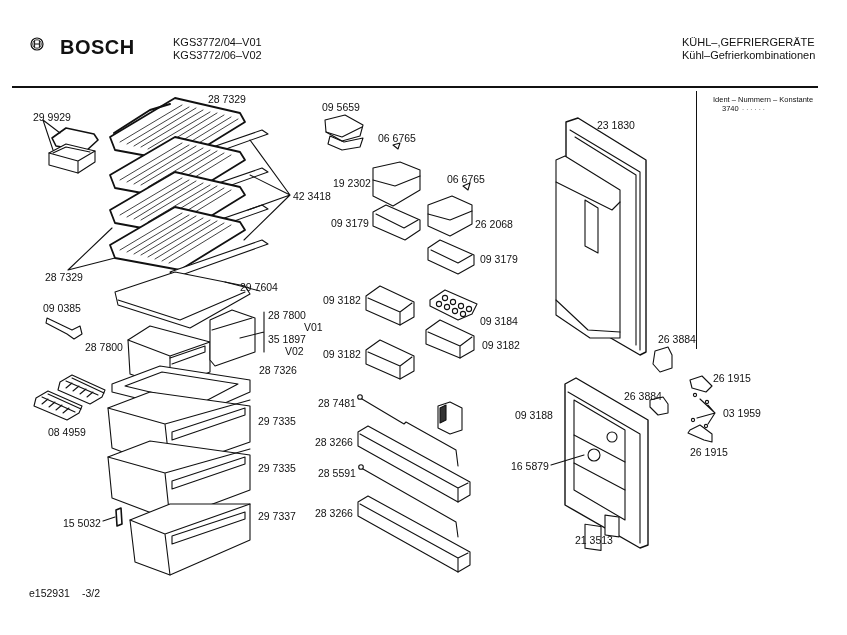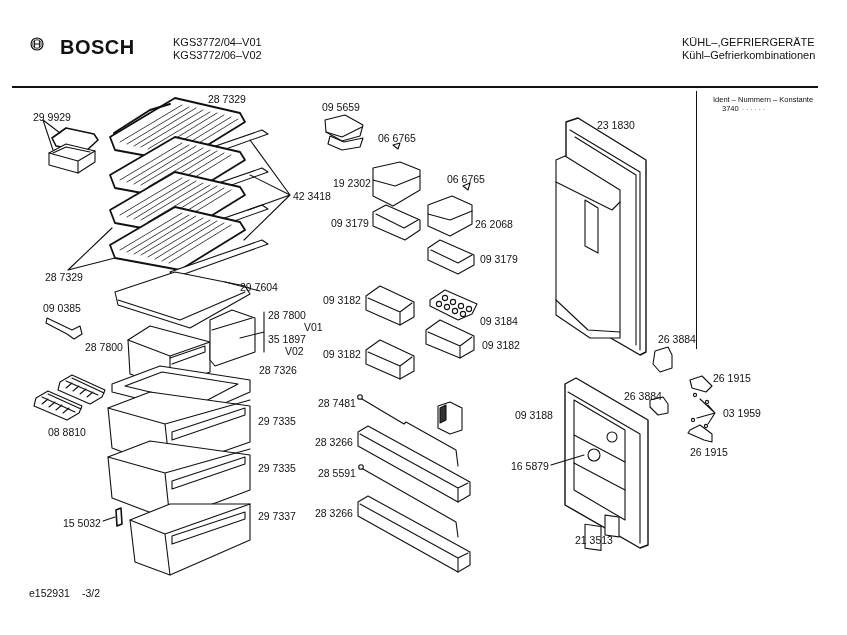--- a/index.html
+++ b/index.html
@@ -290,21 +290,21 @@
 <div class="lbl" style="left:293px;top:191px;">42 3418</div>
 <div class="lbl" style="left:45px;top:272px;">28 7329</div>
 <div class="lbl" style="left:240px;top:282px;">29 7604</div>
 <div class="lbl" style="left:43px;top:303px;">09 0385</div>
 <div class="lbl" style="left:268px;top:310px;">28 7800</div>
 <div class="lbl" style="left:268px;top:322px;margin-left:36px;">V01</div>
 <div class="lbl" style="left:268px;top:334px;">35 1897</div>
 <div class="lbl" style="left:285px;top:346px;">V02</div>
 <div class="lbl" style="left:85px;top:342px;">28 7800</div>
 <div class="lbl" style="left:259px;top:365px;">28 7326</div>
-<div class="lbl" style="left:48px;top:427px;">08 8810</div>
+<div class="lbl" style="left:48px;top:427px;">08 4959</div>
 <div class="lbl" style="left:258px;top:416px;">29 7335</div>
 <div class="lbl" style="left:258px;top:463px;">29 7335</div>
 <div class="lbl" style="left:258px;top:511px;">29 7337</div>
 <div class="lbl" style="left:63px;top:518px;">15 5032</div>
 
 <div class="lbl" style="left:322px;top:102px;">09 5659</div>
 <div class="lbl" style="left:378px;top:133px;">06 6765</div>
 <div class="lbl" style="left:333px;top:178px;">19 2302</div>
 <div class="lbl" style="left:447px;top:174px;">06 6765</div>
 <div class="lbl" style="left:331px;top:218px;">09 3179</div>

